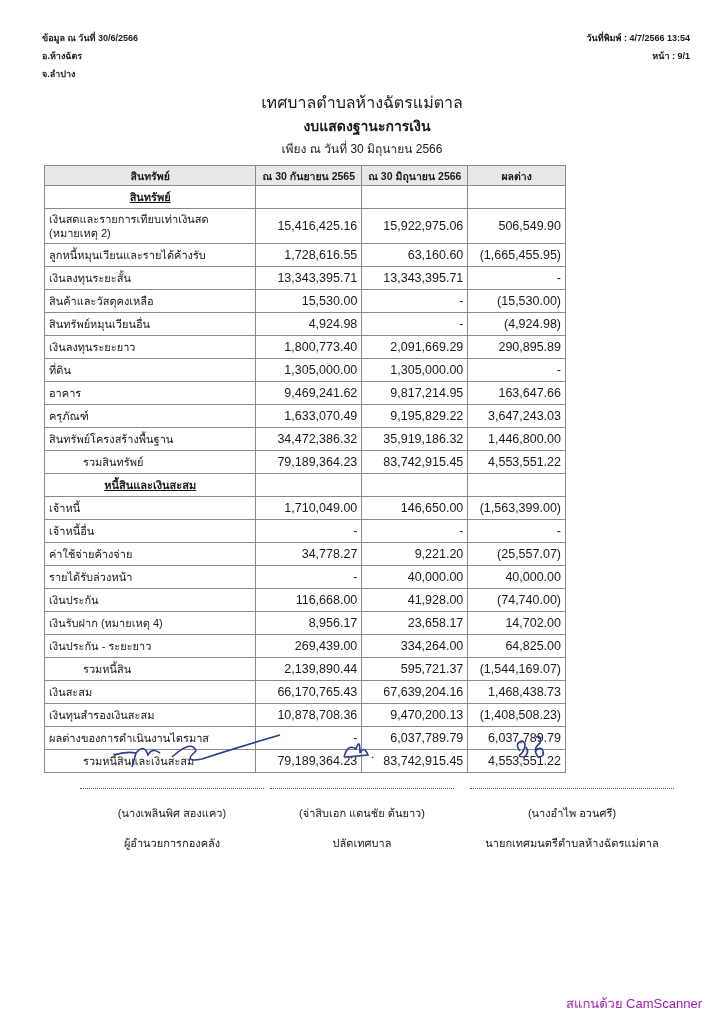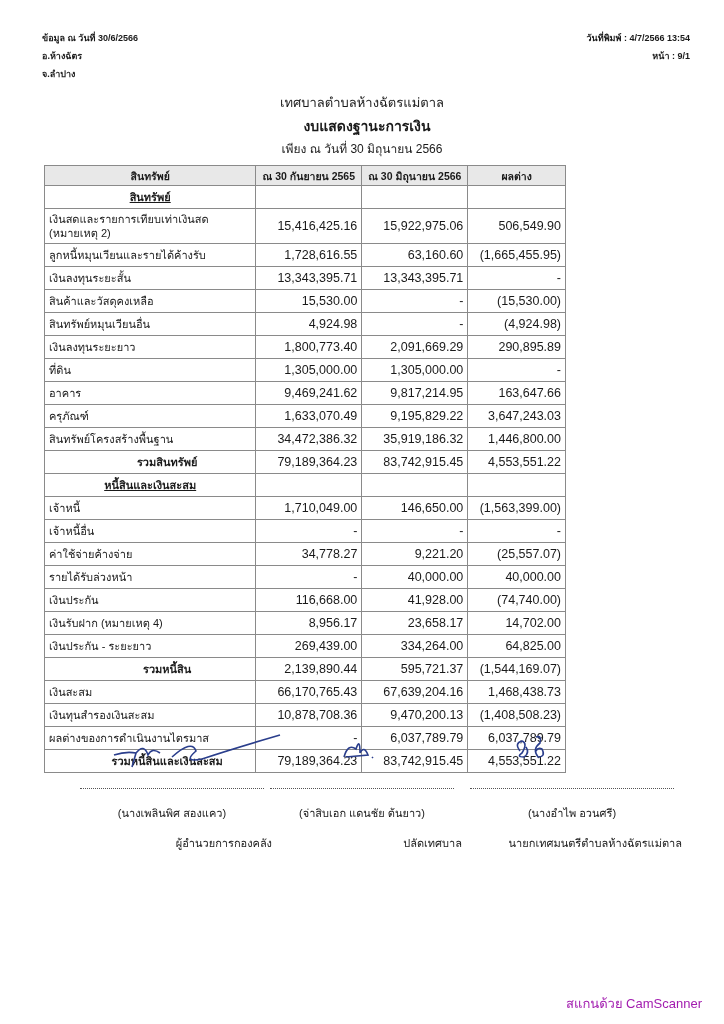--- a/index.html
+++ b/index.html
@@ -3,44 +3,44 @@
 <meta charset="utf-8">
 <style>
   html, body { margin:0; padding:0; }
   body {
     width:724px; height:1024px; background:#ffffff; position:relative; overflow:hidden;
     font-family:"Liberation Sans","DejaVu Sans",sans-serif; color:#1a1a1a;
   }
   .meta-left { position:absolute; left:42px; top:29px; font-size:9px; font-weight:bold; line-height:18px; }
   .meta-right { position:absolute; right:34px; top:29px; font-size:9px; font-weight:bold; line-height:18px; text-align:right; }
   .titles { position:absolute; left:0; width:724px; top:92px; text-align:center; }
-  .titles .org { font-size:13px; line-height:22px; }
+  .titles .org { font-size:16px; line-height:22px; }
   .titles .stmt { font-size:14px; font-weight:bold; line-height:24px;padding-left:10px; }
   .titles .date { font-size:12px; line-height:22px; }
 
   table.bs {
     position:absolute; left:44px; top:165px; width:522px;
     border-collapse:collapse; font-size:12.5px;
   }
   table.bs td, table.bs th {
     border:1px solid #8a8a8a; padding:0 4px; height:22px; line-height:14px;
   }
   table.bs th { background:#e8e8e8; font-size:10.5px; font-weight:bold; height:19px; }
   table.bs td.lbl { width:191px; font-size:11px; }
   table.bs td.num { text-align:right; width:100px; }
   table.bs td.diff { width:90px; }
   table.bs tr.section td.lbl { text-align:center; font-weight:bold; text-decoration:underline; }
-  table.bs tr.total td.lbl { text-align:center; font-weight:bold;padding-left:38px; }
+  table.bs tr.total td.lbl { text-align:left; font-weight:normal;padding-left:38px; }
   table.bs tr.total td.num { font-weight:normal; }
   table.bs tr.tall td { height:34px; }
 
   .sig-block { position:absolute; top:764px; width:200px; text-align:center; font-size:11px; }
   .sig-block .line { border-bottom:1px dotted #555; height:24px; margin:0 8px; }
   .sig-block .name { margin-top:16px; line-height:16px; }
-  .sig-block .pos { margin-top:14px; line-height:16px;text-align:right; }
+  .sig-block .pos { margin-top:14px; line-height:16px; }
   .sig-mark { position:absolute; stroke:#2a3e8c; fill:none; stroke-width:1.6; }
   .footer { position:absolute; right:22px; top:993px; font-size:13px; color:#a21caf; }
 </style>
 </head>
 <body>
 
 <div class="meta-left">
   <div>ข้อมูล ณ วันที่ 30/6/2566</div>
   <div>อ.ห้างฉัตร</div>
   <div>จ.ลำปาง</div>

